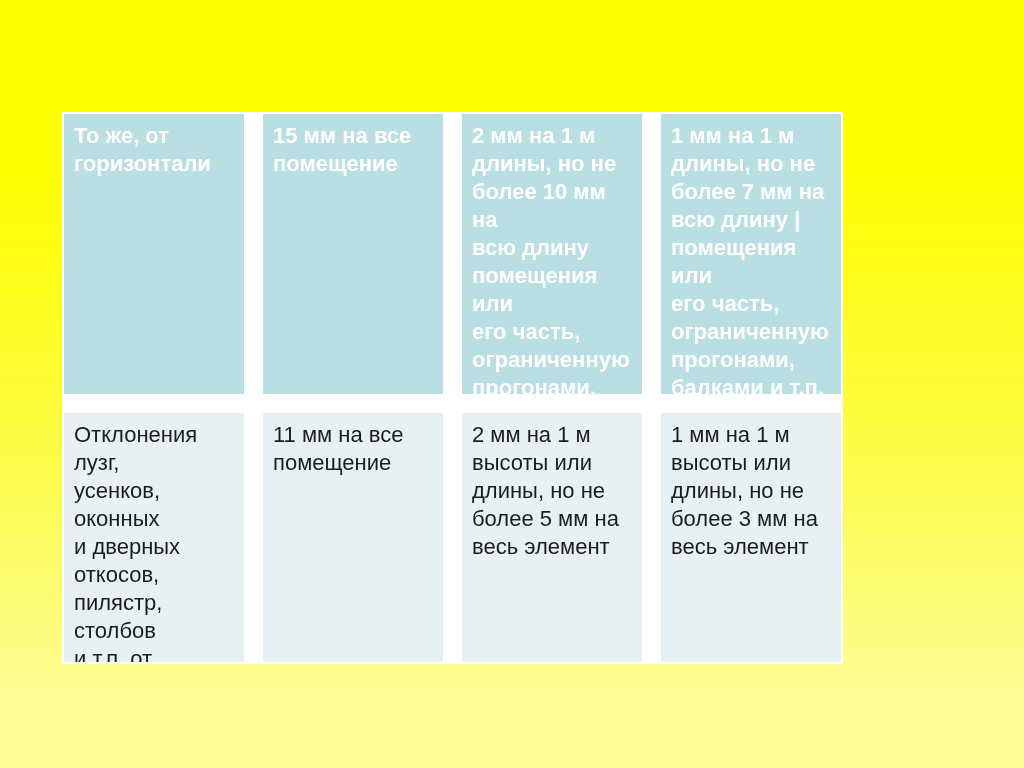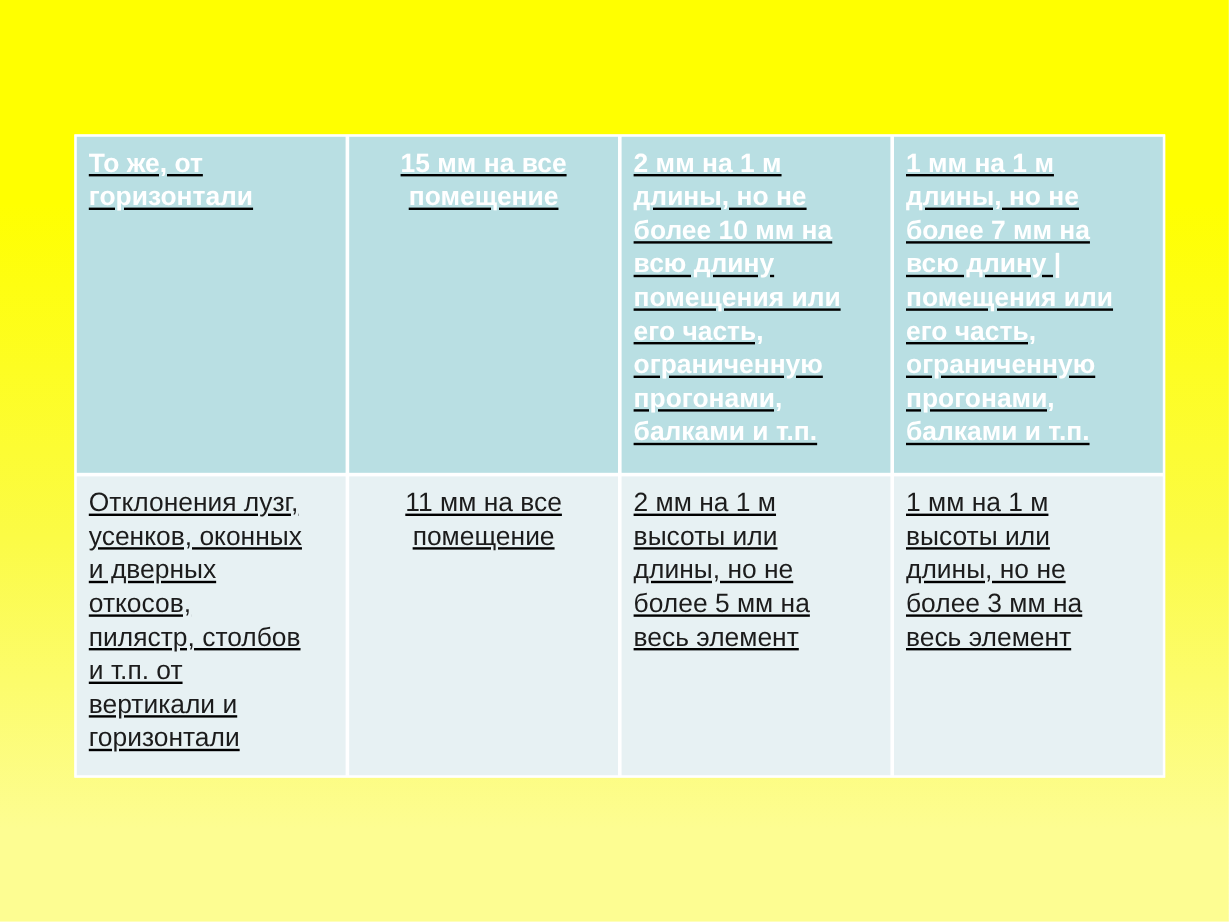--- a/index.html
+++ b/index.html
@@ -30,50 +30,49 @@
   }
   .slide {
     position: relative;
     width: 1024px;
     height: 768px;
   }
   .tolerance-table {
     position: absolute;
     left: 62px;
     top: 112px;
-    width: 909px;
+    width: 781px;
     box-sizing: border-box;
     display: grid;
     grid-template-columns: repeat(4, 1fr);
     grid-template-rows: 280px 249px;
-    gap: 3px;
+    gap: 19px;
     border: 2px solid var(--grid-line);
     background: var(--grid-line);
-    text-decoration: underline;
   }
   .cell {
     box-sizing: border-box;
     padding: 8px 10px;
     font-size: 22px;
     line-height: 28px;
     white-space: pre-line;
     overflow: hidden;
   }
   .cell.header {
     background: var(--header-bg);
     color: var(--header-text);
     font-weight: bold;
   }
   .cell.body {
     background: var(--body-bg);
     color: var(--body-text);
     font-weight: normal;
   }
   .cell.center {
-    text-align: center;
+    text-align: left;
   }
   .cell.left {
     text-align: left;
   }
 </style>
 </head>
 <body>
 
 <div class="slide">
   <div class="tolerance-table">

